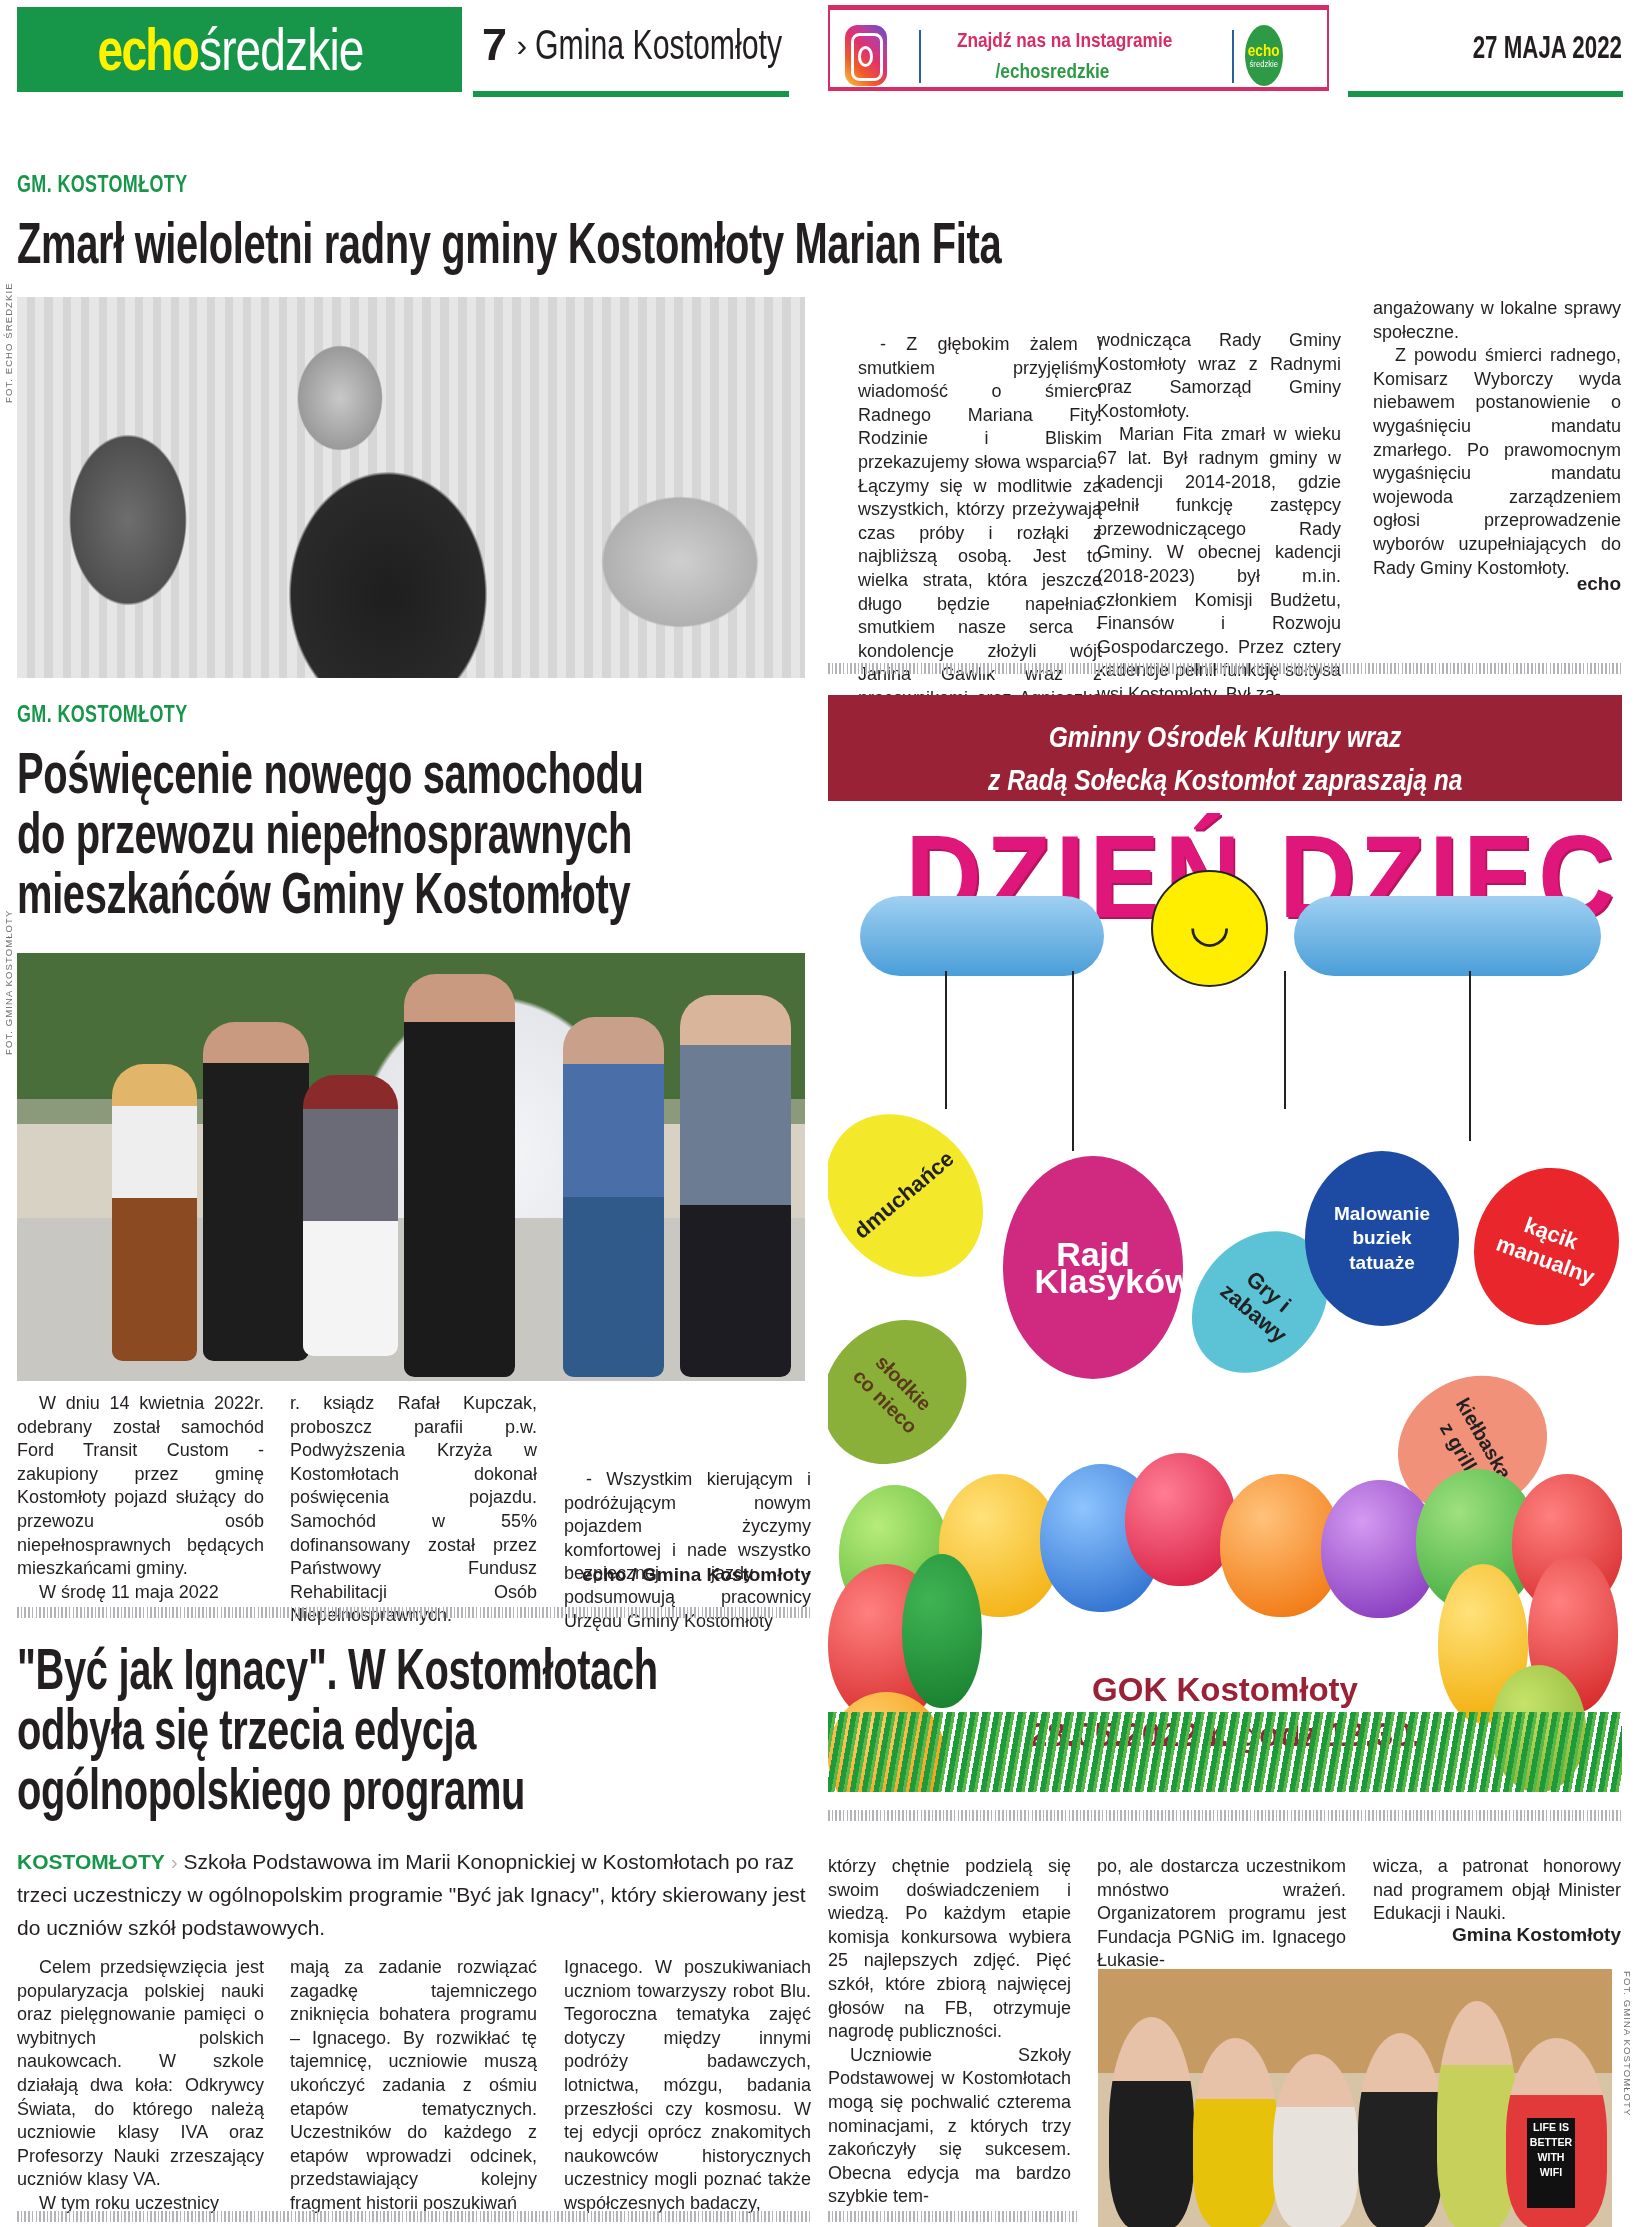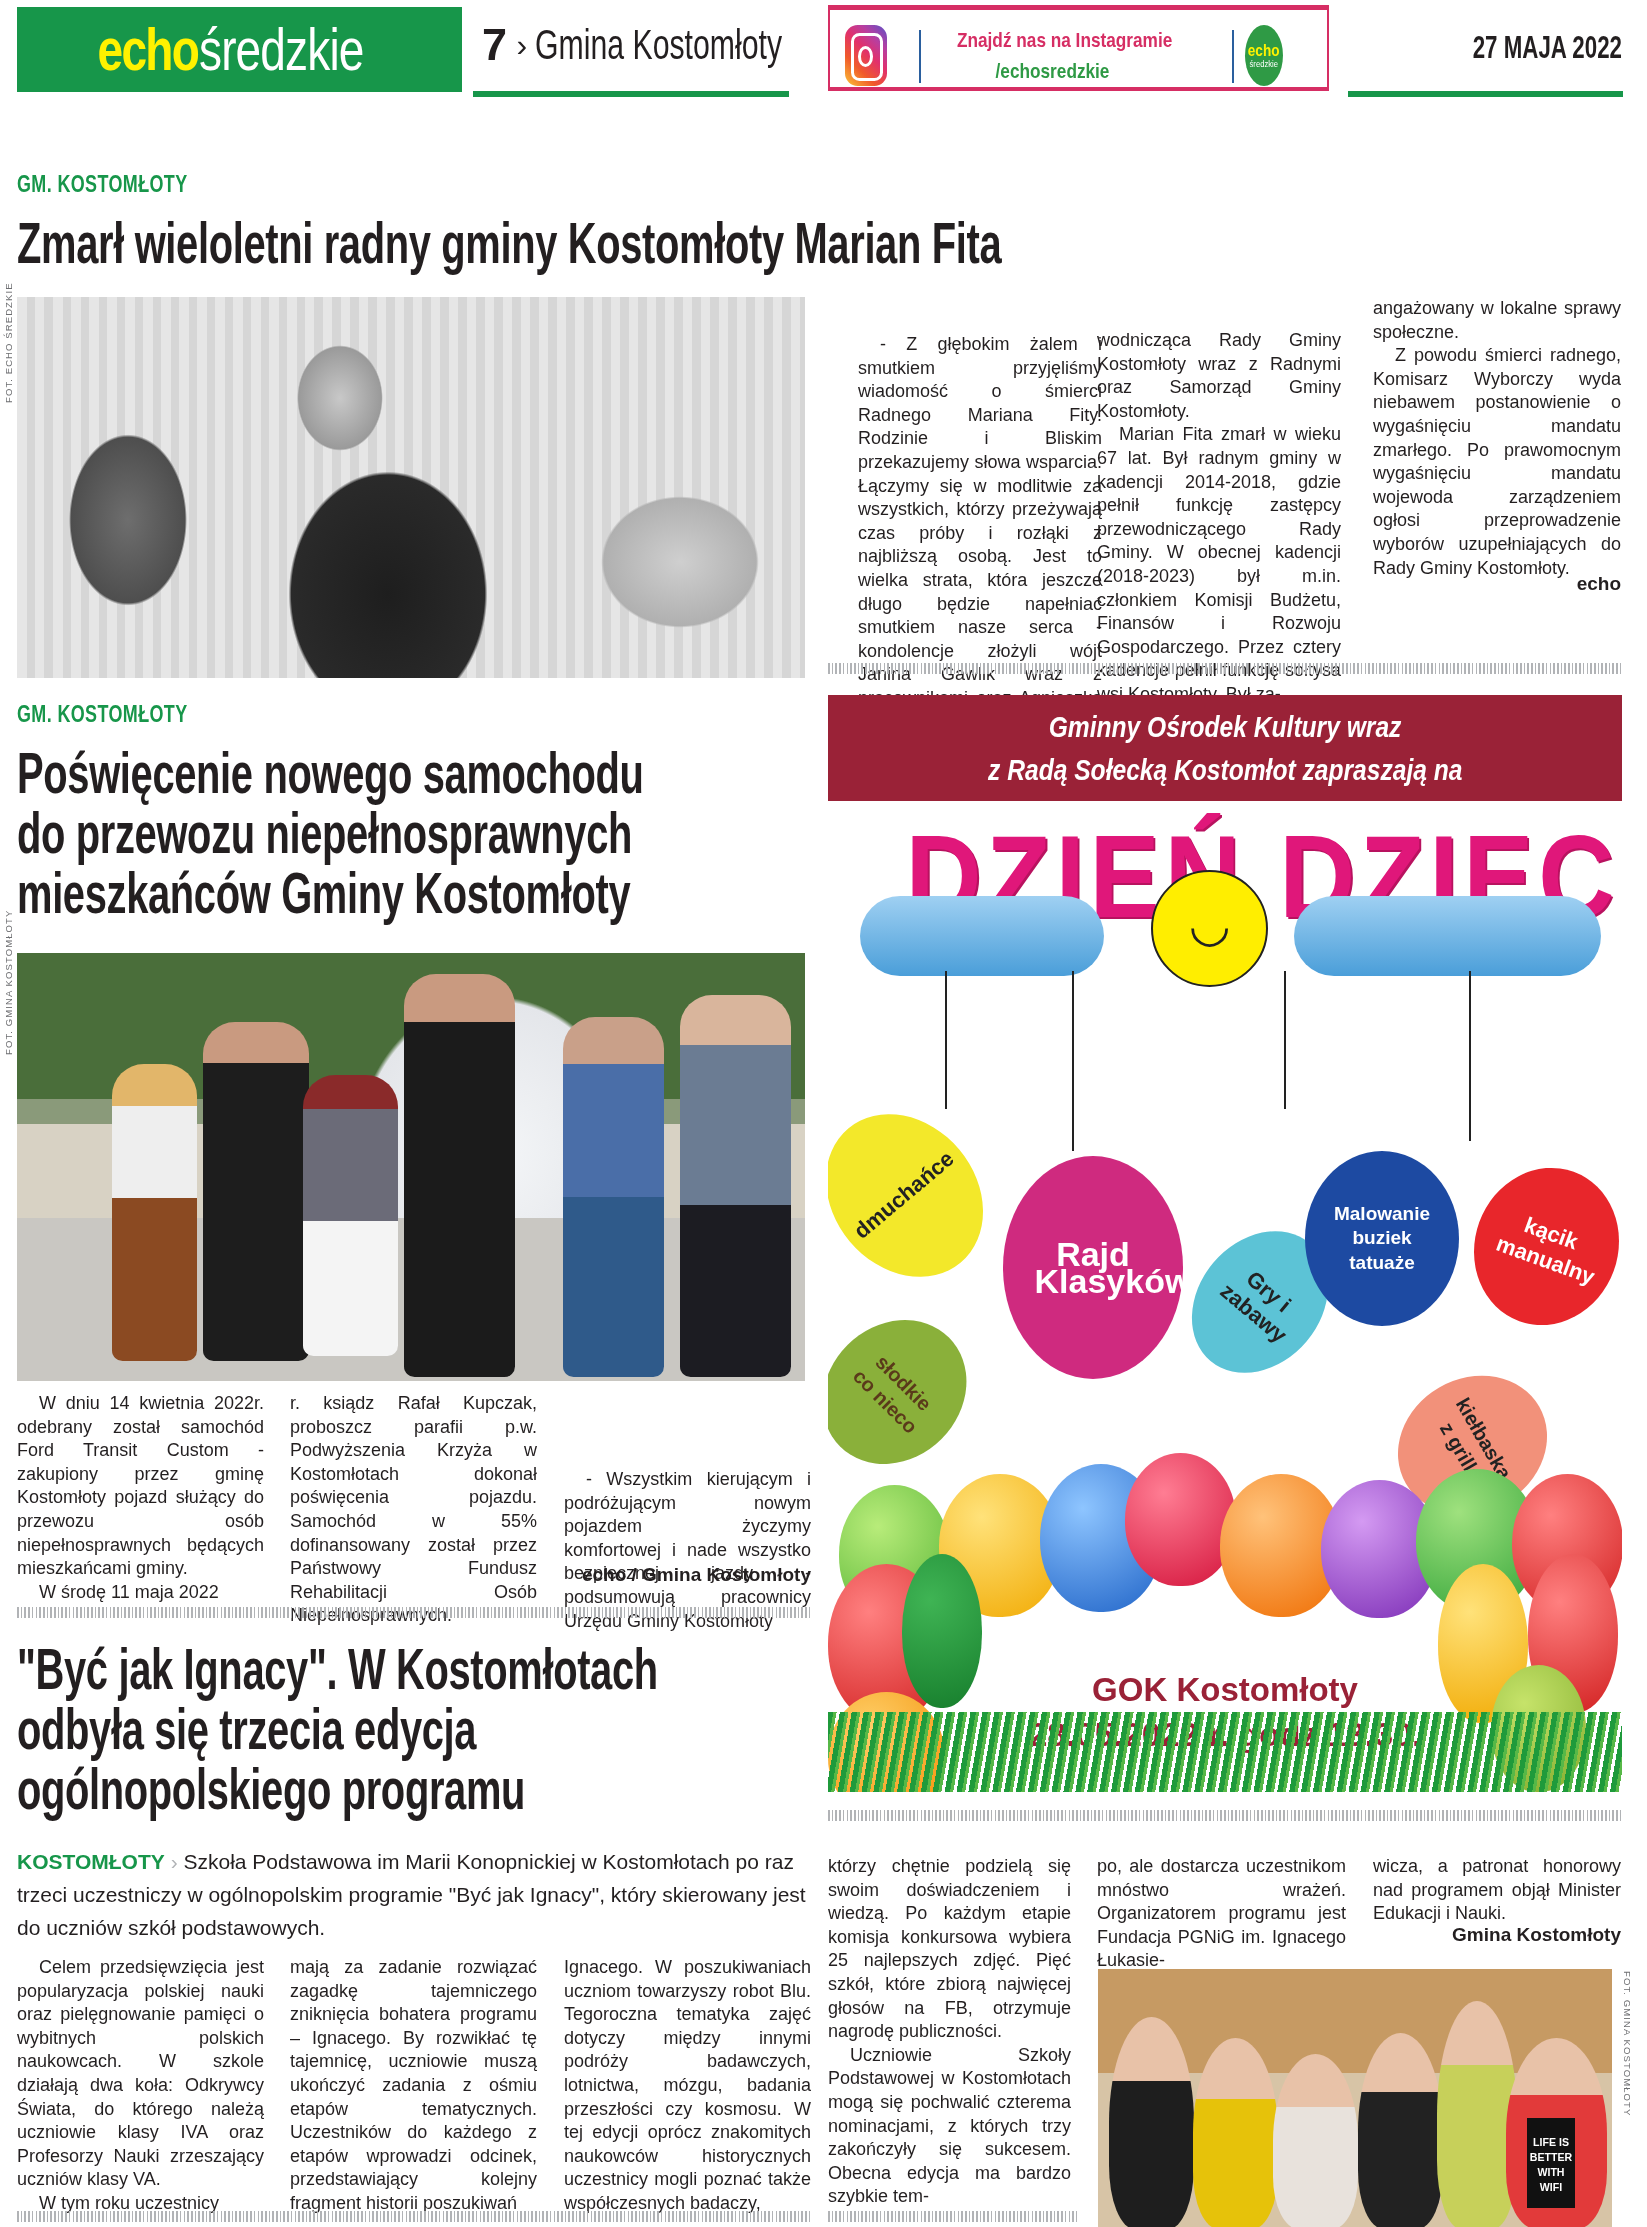--- a/index.html
+++ b/index.html
@@ -58,21 +58,21 @@
       linear-gradient(180deg, #4a6e3a 0 34%, #8a9a7a 34% 40%, #d8d2c4 40% 62%, transparent 62%);
   }
   .person { position: absolute; border-radius: 32px 32px 10.6px 10.6px; }
   .photo-kids { background:
       linear-gradient(180deg, #c69a63 0 40%, #d7c4a6 40% 100%);
   }
   .kid { position: absolute; border-radius: 50% 50% 30% 30%; }
 
   
   .poster { left: 828px; top: 695px; width: 794px; height: 1097px; background: #ffffff; overflow: hidden; }
-  .poster-banner { left: 0; top: 0; width: 794px; height: 106px; background: #9a2237; display: flex; flex-direction: column; align-items: center; justify-content: center; }
+  .poster-banner { left: 0; top: 0; width: 794px; height: 106px; background: #9a2237; display: flex; flex-direction: column; align-items: center; justify-content: flex-end; }
   .poster-banner div { color: #fff; font-weight: bold; font-size: 30px; line-height: 43px; transform: scaleX(0.82); white-space: nowrap; font-style: italic; }
   .poster-title { left: 42px; top: 114px; width: 710px; text-align: center; color: #e0177a; font-weight: bold; font-size: 117px; letter-spacing: 5.3px; transform: scaleX(0.9); white-space: nowrap; text-shadow: 2.1px 2.1px 0 #b8125f; }
   .sun { left: 323px; top: 175px; width: 117px; height: 117px; border-radius: 50%; background: #ffee00; border: 2.7px solid #222; }
   .sun-face { left: 339px; top: 201px; width: 85px; text-align: center; font-size: 48px; color: #222; }
   .cloud { position: absolute; background: linear-gradient(180deg, #9fd0f2, #4a9ed9); border-radius: 64px; }
   .balloon { position: absolute; border-radius: 50%; display: flex; flex-direction: column; align-items: center; justify-content: center; text-align: center; font-weight: bold; }
   .balloon span { display: block; font-size: 22px; line-height: 26.5px; }
   .rope { position: absolute; width: 2.1px; background: #222; }
   .ball { position: absolute; border-radius: 50% 50% 48% 48%; }
   .grass { left: 0; bottom: 0; width: 794px; height: 80px; background: repeating-linear-gradient(100deg, #1f9a3b 0 5.3px, #57b847 5.3px 8.5px, transparent 8.5px 11.7px); }
@@ -194,21 +194,21 @@
 </div>
 <div class="abs sig" style="left:1373px; top:1924px; width:248px;">Gmina Kostomłoty</div>
 
 <div class="abs photo photo-kids" style="left:1098px; top:1969px; width:514px; height:259px;">
   <div class="kid" style="left:10.6px; top:48px; width:85px; height:212px; background:linear-gradient(180deg,#e8c2a8 0 30%,#1e1e1e 30% 100%);"></div>
   <div class="kid" style="left:95px; top:69px; width:85px; height:191px; background:linear-gradient(180deg,#e8c2a8 0 32%,#e6c20a 32% 100%);"></div>
   <div class="kid" style="left:175px; top:85px; width:85px; height:175px; background:linear-gradient(180deg,#e8c2a8 0 30%,#e8e2dc 30% 100%);"></div>
   <div class="kid" style="left:260px; top:64px; width:85px; height:196px; background:linear-gradient(180deg,#e8c2a8 0 30%,#222 30% 100%);"></div>
   <div class="kid" style="left:339px; top:32px; width:80px; height:228px; background:linear-gradient(180deg,#e8c2a8 0 28%,#c7d05a 28% 100%);"></div>
   <div class="kid" style="left:408px; top:69px; width:101px; height:191px; background:linear-gradient(180deg,#e8c2a8 0 30%,#e23a3a 30% 100%);">
-    <div style="position:absolute; left:21px; top:80px; width:48px; height:90px; background:#111; color:#fff; font-weight:bold; font-size:10.6px; line-height:15px; text-align:center; padding-top:17px;">LIFE IS BETTER WITH WIFI</div>
+    <div style="position:absolute; left:21px; top:80px; width:48px; height:90px; background:#111; color:#fff; font-weight:bold; font-size:10.6px; line-height:15px; text-align:center; padding-top:2px;">LIFE IS BETTER WITH WIFI</div>
   </div>
 </div>
 <div class="abs credit down" style="left:1633px; top:1971px;">FOT. GMINA KOSTOMŁOTY</div>
 
 <div class="abs hatch" style="left:17px; top:2211px; width:794px;"></div>
 <div class="abs hatch" style="left:828px; top:2211px; width:249px;"></div>
 
 <div class="abs poster">
   <div class="abs poster-banner">
     <div>Gminny Ośrodek Kultury wraz</div>

